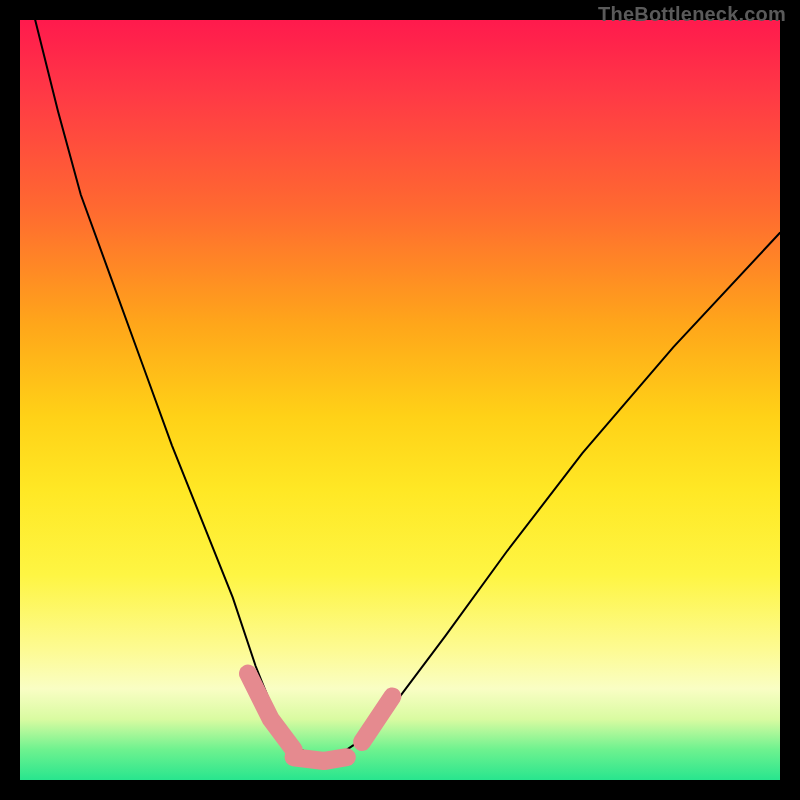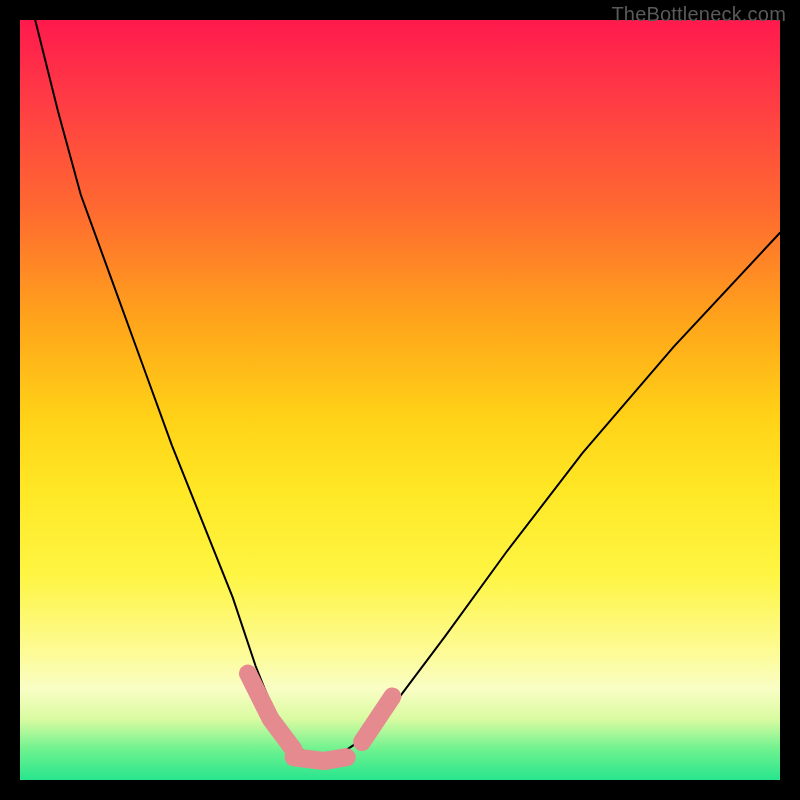--- a/index.html
+++ b/index.html
@@ -41,21 +41,21 @@
       #28e58e 100%
     );
   }
   .watermark {
     position: absolute;
     top: 3px;
     right: 14px;
     color: #5a5a5a;
     font-size: 20px;
     letter-spacing: 0.2px;
-    font-weight: 400;
+    font-weight: 700;
     text-align: center;
   }
   svg.curve {
     position: absolute;
     top: 0;
     left: 0;
     width: 760px;
     height: 760px;
   }
 </style>

